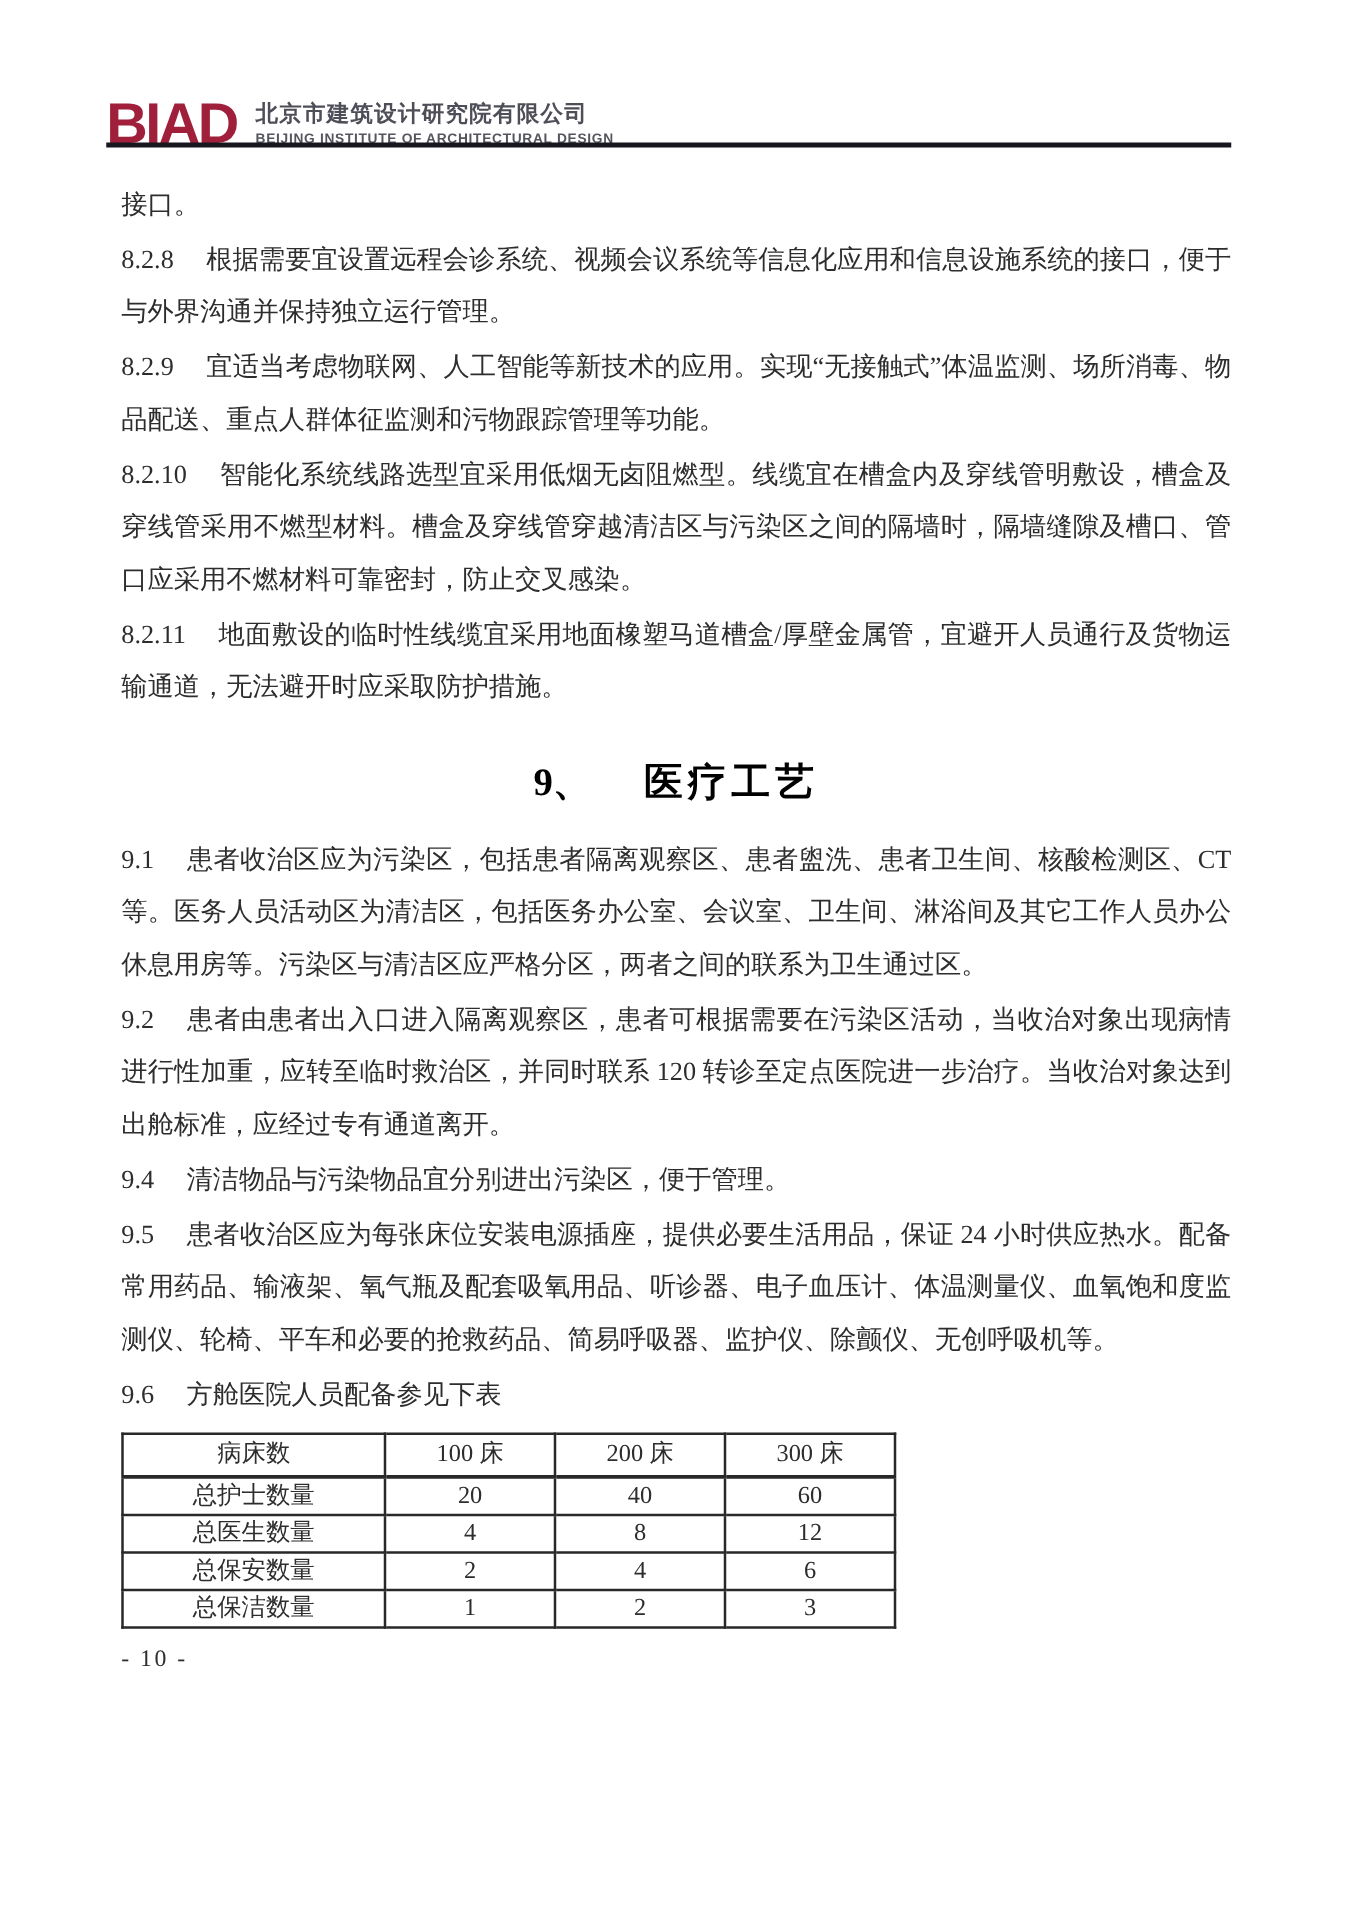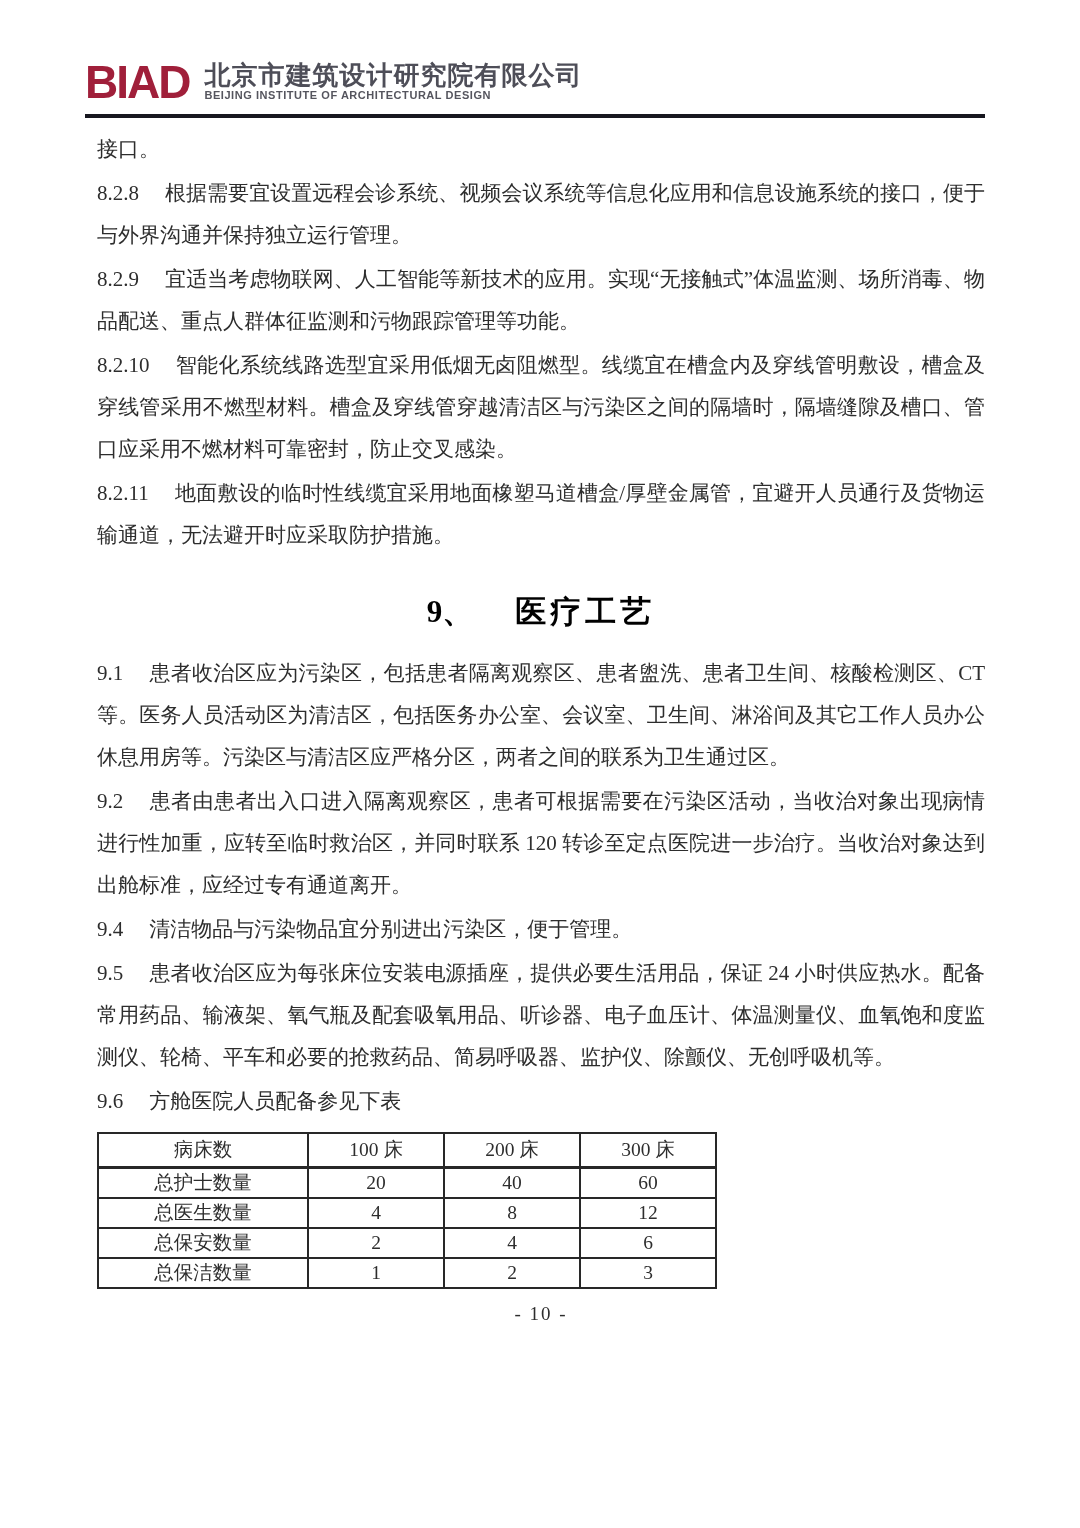--- a/index.html
+++ b/index.html
@@ -12,35 +12,35 @@
     width: 1080px;
     height: 1528px;
     background: #ffffff;
     overflow: hidden;
   }
 
   
   .header {
     position: absolute;
     left: 85px;
-    top: 58px;
+    top: 74px;
     display: flex;
     align-items: flex-start;
   }
   .logo {
     font-family: "Liberation Sans", "DejaVu Sans", sans-serif;
     font-weight: 700;
     font-size: 46px;
     line-height: 48px;
     color: #a01f3a;
     letter-spacing: -2px;
   }
   .company { margin-left: 15px; padding-top: 4px; font-family: "Liberation Sans", "DejaVu Sans", sans-serif; }
   .company-cn {
-    font-size: 26px;
+    font-size: 18px;
     font-weight: 700;
     color: #4e4e58;
     letter-spacing: 1px;
     line-height: 26px;
   }
   .company-en {
     font-size: 11px;
     font-weight: 700;
     color: #55555e;
     letter-spacing: 0.55px;
@@ -52,21 +52,21 @@
     top: 114px;
     width: 900px;
     height: 4px;
     background: #17171f;
   }
 
   
   .content {
     position: absolute;
     left: 97px;
-    top: 128px;
+    top: 142px;
     width: 888px;
     font-size: 21px;
     line-height: 42px;
     color: #2d2d2d;
     text-align: justify;
   }
   .para { margin: 0 0 2px 0; }
   .clause-num { margin-right: 26px; white-space: nowrap; }
 
   .section-heading {
@@ -94,21 +94,21 @@
     padding: 1px 6px;
     line-height: 26px;
   }
   .staff-table thead th { border-bottom-width: 3px; line-height: 30px; }
   .staff-table .col-label { width: 34%; }
   .staff-table .col-val { width: 22%; }
 
   
   .page-number {
     margin-top: 4px;
-    text-align: center;
+    text-align: left;
     font-size: 19px;
     color: #2d2d2d;
     letter-spacing: 2px;
   }
 </style>
 </head>
 <body>
 
 <div class="page">
 

